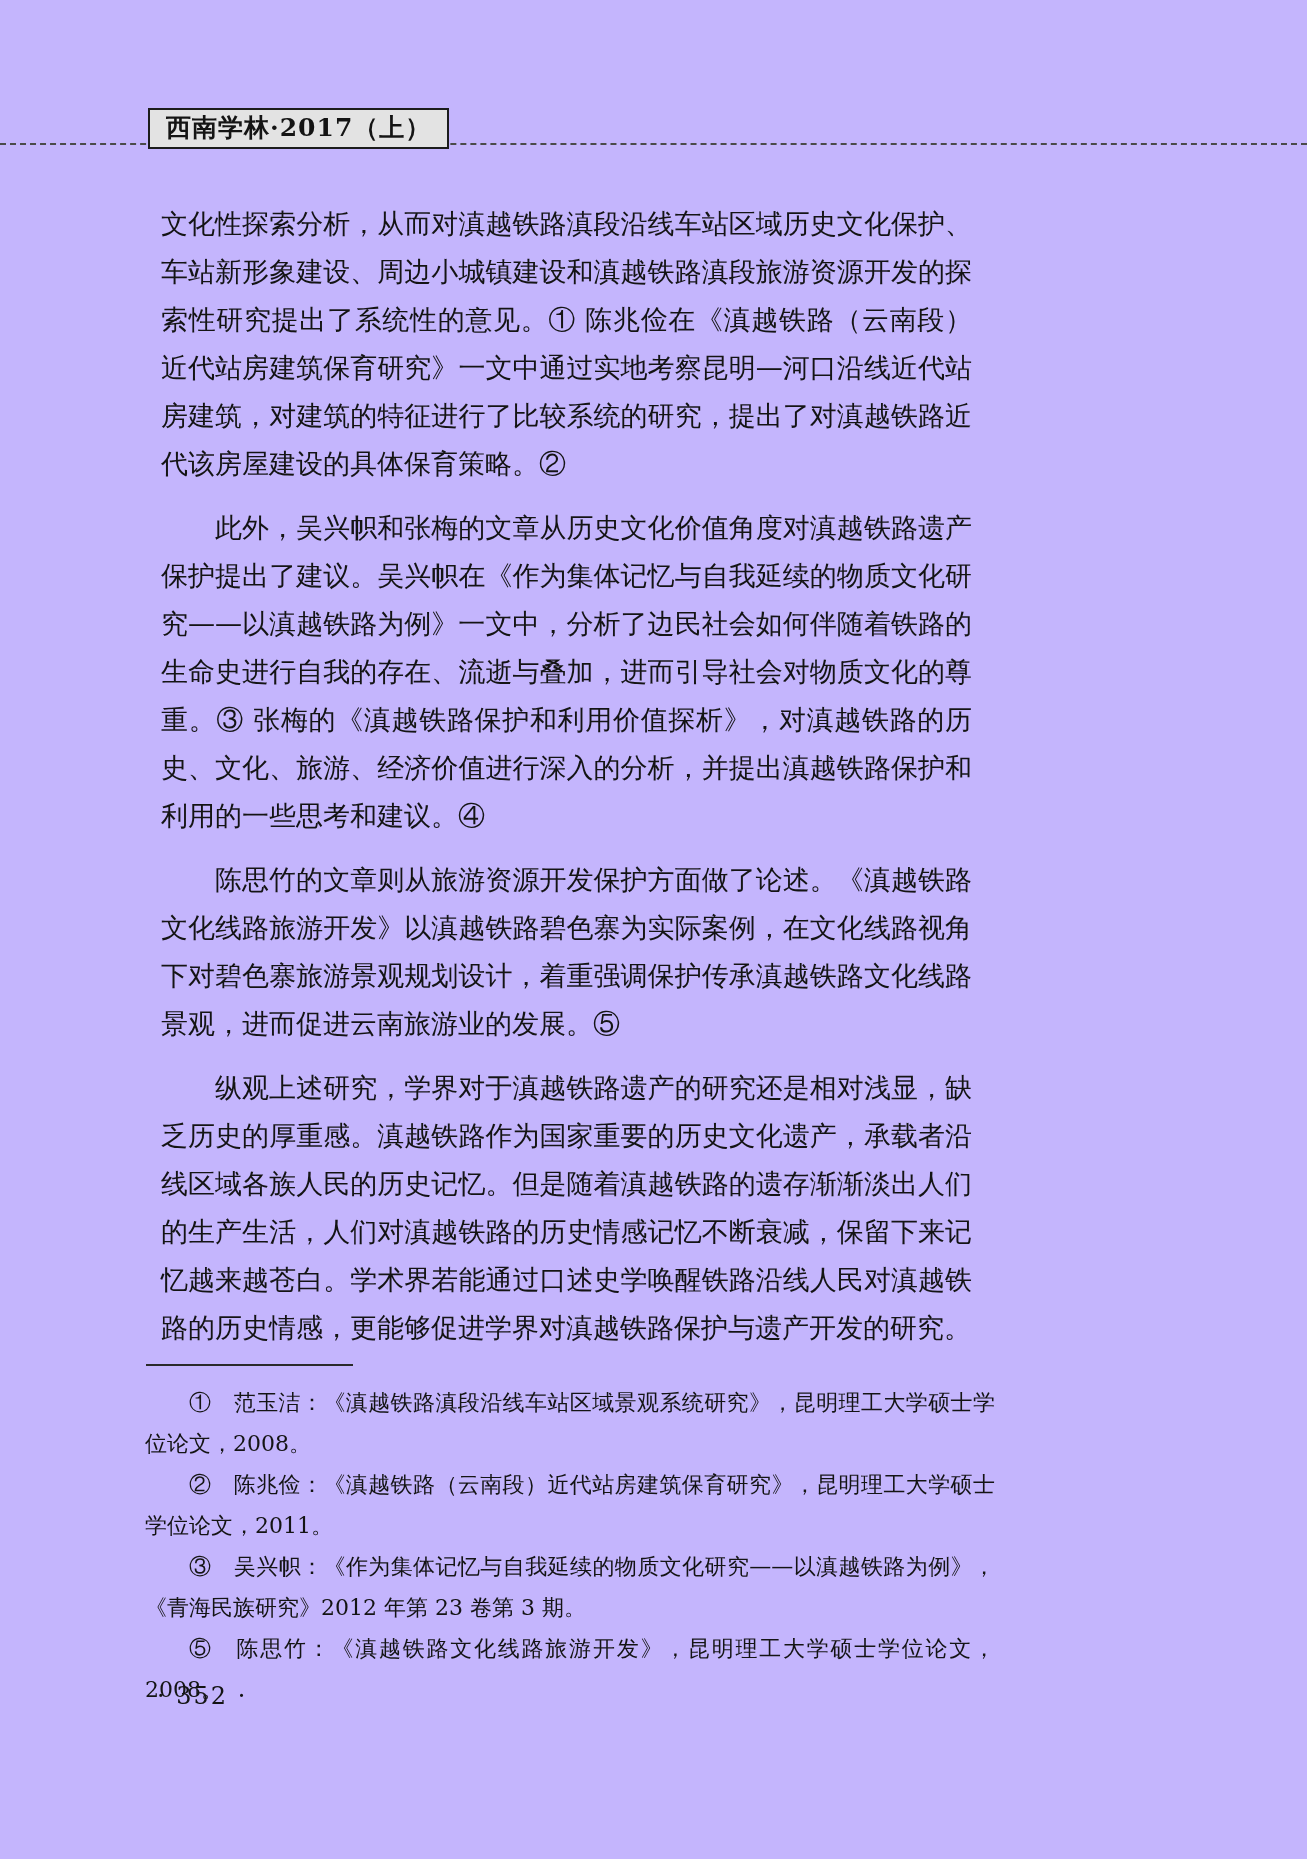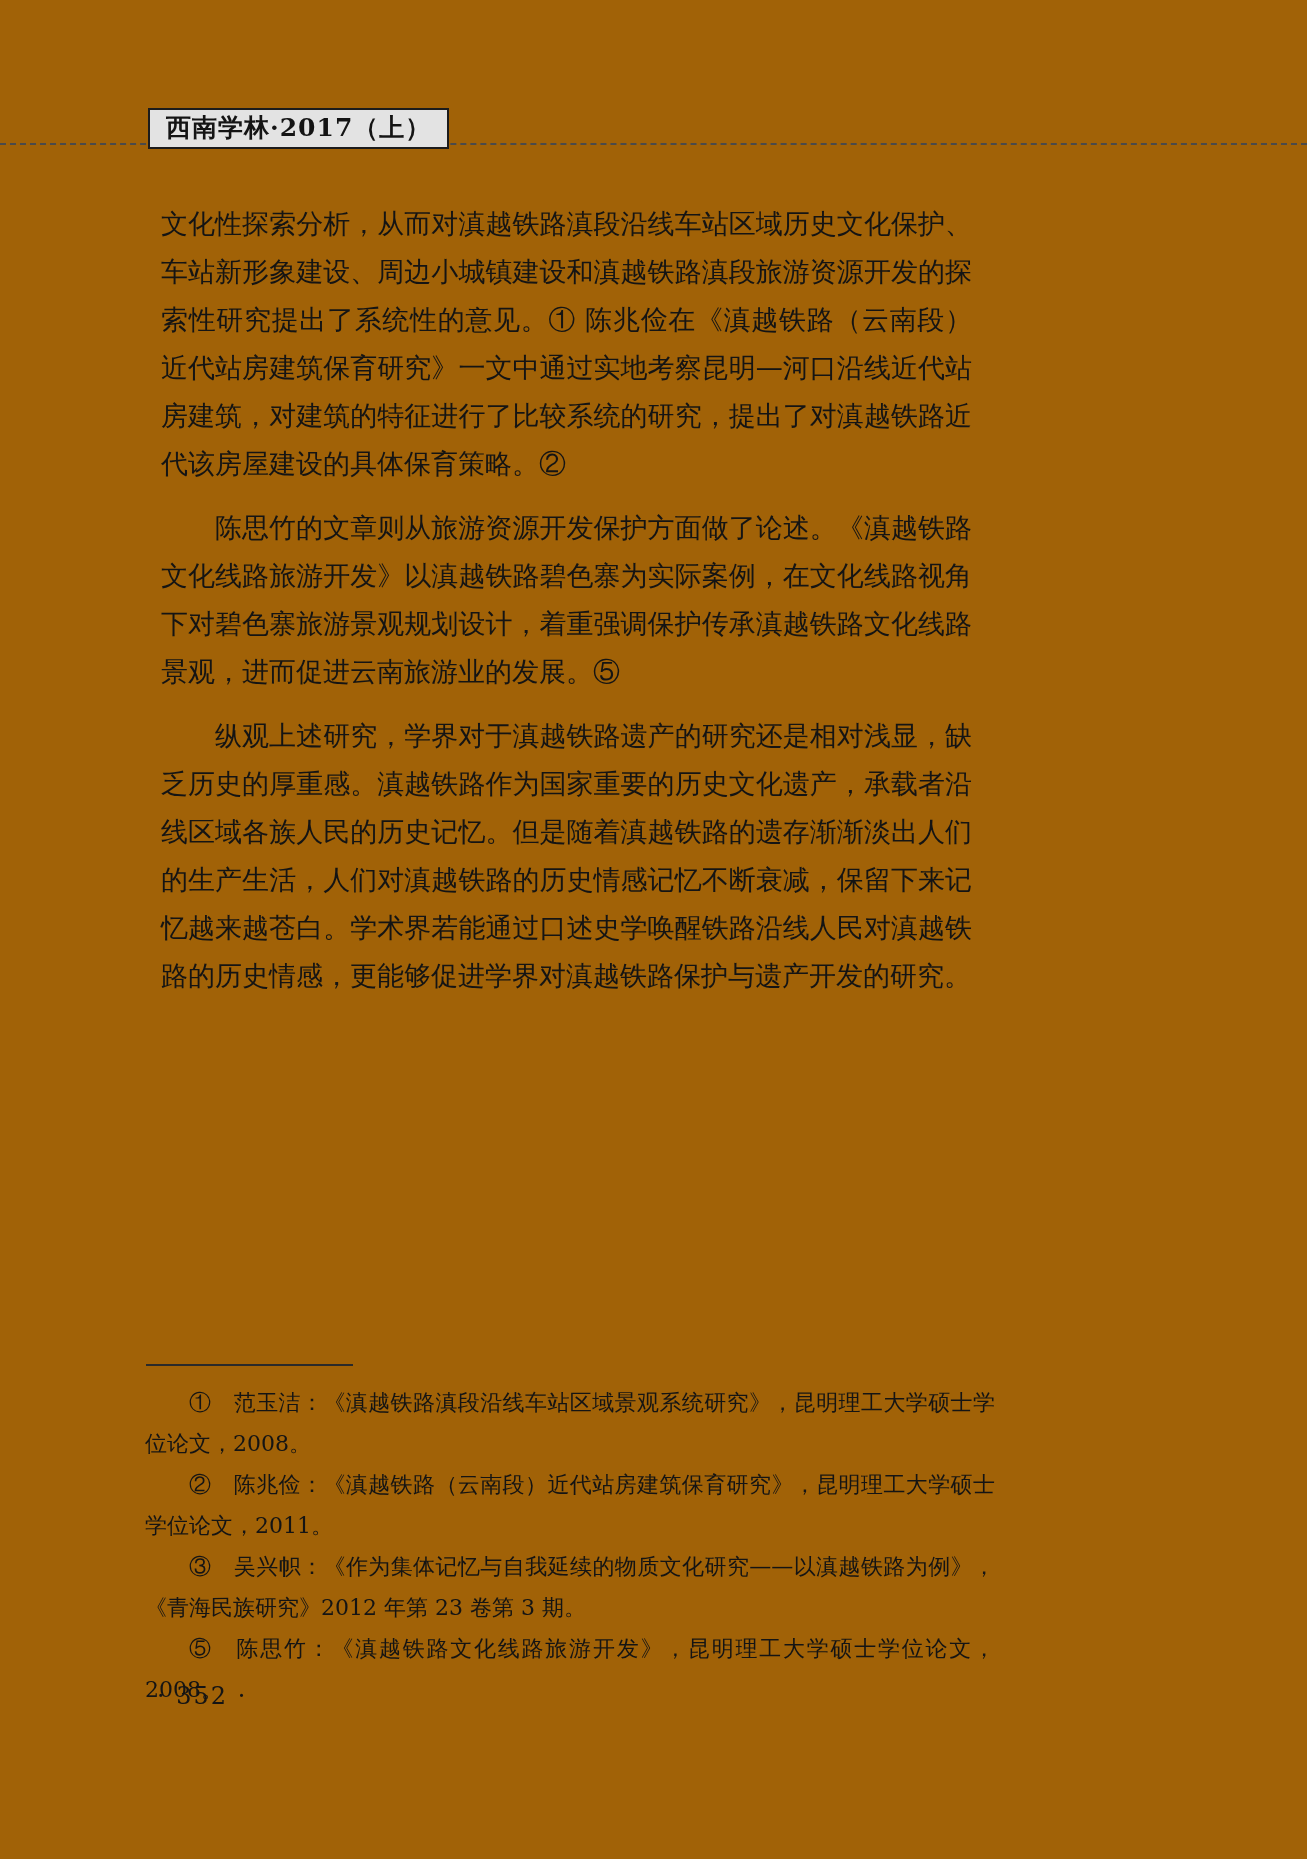--- a/index.html
+++ b/index.html
@@ -4,21 +4,21 @@
 <style>
   html, body {
     margin: 0;
     padding: 0;
     background: #ffffff;
   }
   .page {
     position: relative;
     width: 1307px;
     height: 1859px;
-    background: #a16207;
+    background: #c4b5fd;
     color: #141414;
     font-family: "DejaVu Serif", "Liberation Serif", serif;
     overflow: hidden;
   }
   .header-badge {
     position: absolute;
     left: 148px;
     top: 108px;
     z-index: 2;
     background: #e3e3e3;
@@ -88,20 +88,21 @@
 <body>
 
 <div class="page">
 
   <div class="header-badge">西南学林·2017（上）</div>
 
   <div class="dashed-rule"></div>
 
   <div class="body-text">
     <p>文化性探索分析，从而对滇越铁路滇段沿线车站区域历史文化保护、车站新形象建设、周边小城镇建设和滇越铁路滇段旅游资源开发的探索性研究提出了系统性的意见。① 陈兆俭在《滇越铁路（云南段）近代站房建筑保育研究》一文中通过实地考察昆明—河口沿线近代站房建筑，对建筑的特征进行了比较系统的研究，提出了对滇越铁路近代该房屋建设的具体保育策略。②</p>
+    <p class="indented">此外，吴兴帜和张梅的文章从历史文化价值角度对滇越铁路遗产保护提出了建议。吴兴帜在《作为集体记忆与自我延续的物质文化研究——以滇越铁路为例》一文中，分析了边民社会如何伴随着铁路的生命史进行自我的存在、流逝与叠加，进而引导社会对物质文化的尊重。③ 张梅的《滇越铁路保护和利用价值探析》，对滇越铁路的历史、文化、旅游、经济价值进行深入的分析，并提出滇越铁路保护和利用的一些思考和建议。④</p>
     <p class="indented">陈思竹的文章则从旅游资源开发保护方面做了论述。《滇越铁路文化线路旅游开发》以滇越铁路碧色寨为实际案例，在文化线路视角下对碧色寨旅游景观规划设计，着重强调保护传承滇越铁路文化线路景观，进而促进云南旅游业的发展。⑤</p>
     <p class="indented">纵观上述研究，学界对于滇越铁路遗产的研究还是相对浅显，缺乏历史的厚重感。滇越铁路作为国家重要的历史文化遗产，承载者沿线区域各族人民的历史记忆。但是随着滇越铁路的遗存渐渐淡出人们的生产生活，人们对滇越铁路的历史情感记忆不断衰减，保留下来记忆越来越苍白。学术界若能通过口述史学唤醒铁路沿线人民对滇越铁路的历史情感，更能够促进学界对滇越铁路保护与遗产开发的研究。</p>
   </div>
 
   <div class="footnote-rule"></div>
 
   <div class="footnotes">
     <p>①　范玉洁：《滇越铁路滇段沿线车站区域景观系统研究》，昆明理工大学硕士学位论文，2008。</p>
     <p>②　陈兆俭：《滇越铁路（云南段）近代站房建筑保育研究》，昆明理工大学硕士学位论文，2011。</p>
     <p>③　吴兴帜：《作为集体记忆与自我延续的物质文化研究——以滇越铁路为例》，《青海民族研究》2012 年第 23 卷第 3 期。</p>

